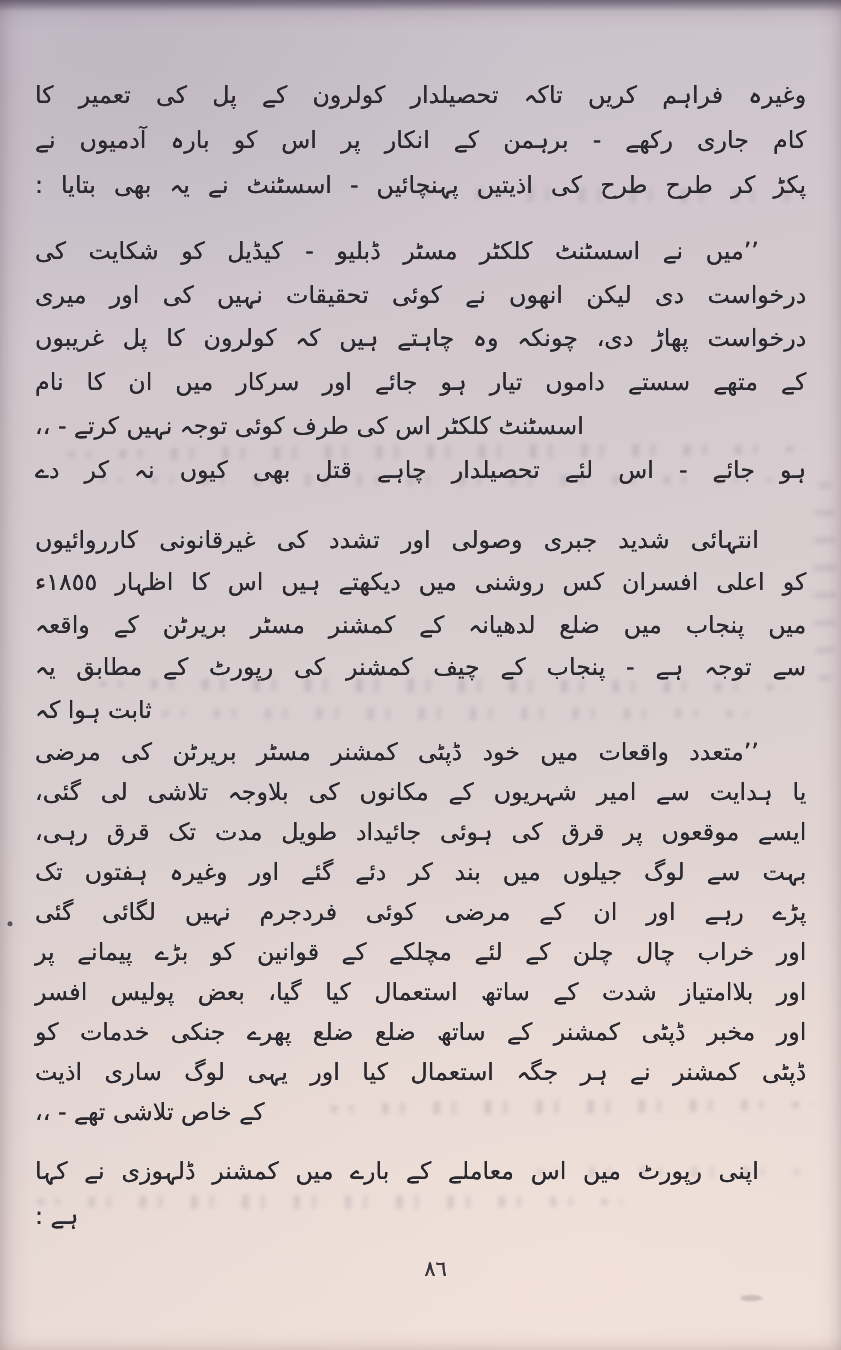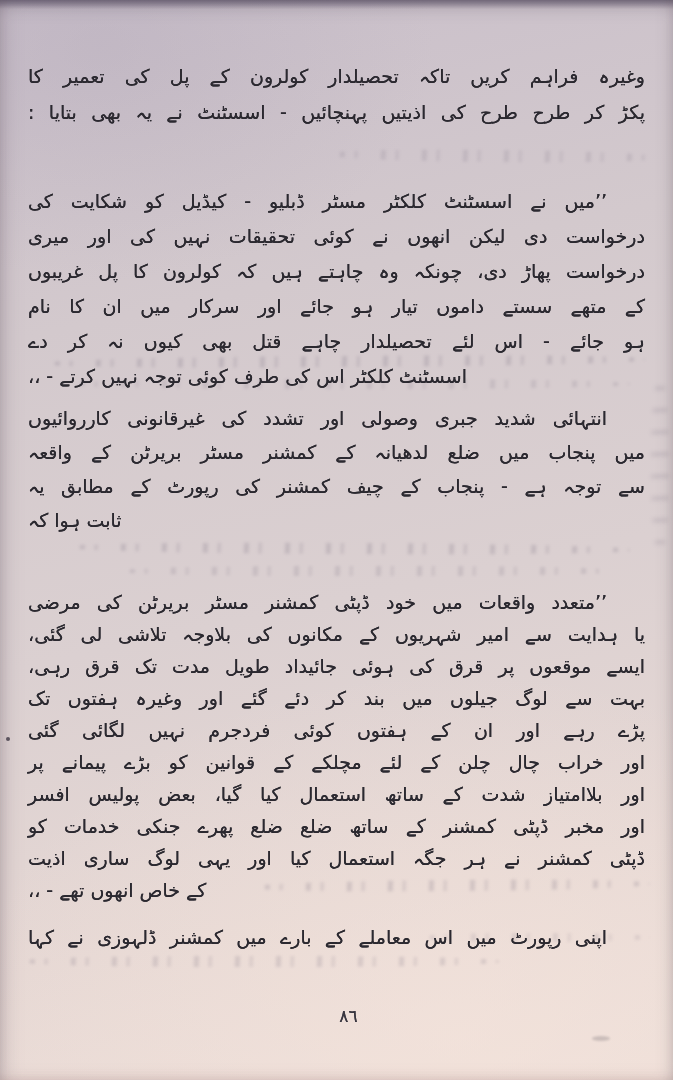--- a/index.html
+++ b/index.html
@@ -41,21 +41,21 @@
   .line{
     text-align:justify;
     text-align-last:justify;
     white-space:normal;
     overflow:visible;
   }
   .line.indent{padding-right:38px;}
   .line.end{text-align-last:left;}
   #p1{top:58px}  #p1 .line{line-height:36px;height:36px}
   #p2{top:184px} #p2 .line{line-height:35px;height:35px}
-  #p3{top:401px} #p3 .line{line-height:34px;height:34px}
+  #p3{top:415px} #p3 .line{line-height:34px;height:34px}
   #p4{top:586px} #p4 .line{line-height:32px;height:32px}
   #p5{top:919px} #p5 .line{line-height:36px;height:36px}
   .page-number{
     position:absolute;top:1006px;left:0;right:0;
     text-align:center;direction:rtl;
     font-size:17px;letter-spacing:7px;color:#3a3740;
     text-shadow:0 0 .5px currentColor;
     margin-left:24px;
   }
   
@@ -105,53 +105,56 @@
   <div class="bleed b7"></div>
   <div class="bleed b8"></div>
   <div class="bleed b9"></div>
   <div class="speck s1"></div>
   <div class="speck s2"></div>
 
   <main class="text-block">
 
     <section class="para" id="p1">
       <div class="line">وغیرہ فراہم کریں تاکہ تحصیلدار کولرون کے پل کی تعمیر کا</div>
+      <div class="line">کام جاری رکھے - برہمن کے انکار پر اس کو بارہ آدمیوں نے</div>
       <div class="line">پکڑ کر طرح طرح کی اذیتیں پہنچائیں - اسسٹنٹ نے یہ بھی بتایا :</div>
     </section>
 
     <section class="para" id="p2">
       <div class="line indent">’’میں نے اسسٹنٹ کلکٹر مسٹر ڈبلیو - کیڈیل کو شکایت کی</div>
       <div class="line">درخواست دی لیکن انھوں نے کوئی تحقیقات نہیں کی اور میری</div>
       <div class="line">درخواست پھاڑ دی، چونکہ وہ چاہتے ہیں کہ کولرون کا پل غریبوں</div>
       <div class="line">کے متھے سستے داموں تیار ہو جائے اور سرکار میں ان کا نام</div>
+      <div class="line end">اسسٹنٹ کلکٹر اس کی طرف کوئی توجہ نہیں کرتے - ،،</div>
       <div class="line">ہو جائے - اس لئے تحصیلدار چاہے قتل بھی کیوں نہ کر دے</div>
-      <div class="line end">اسسٹنٹ کلکٹر اس کی طرف کوئی توجہ نہیں کرتے - ،،</div>
     </section>
 
     <section class="para" id="p3">
       <div class="line indent">انتہائی شدید جبری وصولی اور تشدد کی غیرقانونی کارروائیوں</div>
+      <div class="line">کو اعلی افسران کس روشنی میں دیکھتے ہیں اس کا اظہار ١٨٥٥ء</div>
       <div class="line">میں پنجاب میں ضلع لدھیانہ کے کمشنر مسٹر بریرٹن کے واقعہ</div>
       <div class="line">سے توجہ ہے - پنجاب کے چیف کمشنر کی رپورٹ کے مطابق یہ</div>
       <div class="line end">ثابت ہوا کہ</div>
     </section>
 
     <section class="para" id="p4">
       <div class="line indent">’’متعدد واقعات میں خود ڈپٹی کمشنر مسٹر بریرٹن کی مرضی</div>
       <div class="line">یا ہدایت سے امیر شہریوں کے مکانوں کی بلاوجہ تلاشی لی گئی،</div>
       <div class="line">ایسے موقعوں پر قرق کی ہوئی جائیداد طویل مدت تک قرق رہی،</div>
       <div class="line">بہت سے لوگ جیلوں میں بند کر دئے گئے اور وغیرہ ہفتوں تک</div>
-      <div class="line">پڑے رہے اور ان کے ہفتوں کوئی فردجرم نہیں لگائی گئی</div>
+      <div class="line">پڑے رہے اور ان کے مرضی کوئی فردجرم نہیں لگائی گئی</div>
       <div class="line">اور خراب چال چلن کے لئے مچلکے کے قوانین کو بڑے پیمانے پر</div>
       <div class="line">اور بلاامتیاز شدت کے ساتھ استعمال کیا گیا، بعض پولیس افسر</div>
       <div class="line">اور مخبر ڈپٹی کمشنر کے ساتھ ضلع ضلع پھرے جنکی خدمات کو</div>
       <div class="line">ڈپٹی کمشنر نے ہر جگہ استعمال کیا اور یہی لوگ ساری اذیت</div>
-      <div class="line end">کے خاص انھوں تھے - ،،</div>
+      <div class="line end">کے خاص تلاشی تھے - ،،</div>
     </section>
 
     <section class="para" id="p5">
       <div class="line indent">اپنی رپورٹ میں اس معاملے کے بارے میں کمشنر ڈلہوزی نے کہا</div>
+      <div class="line end">ہے :</div>
     </section>
 
   </main>
 
   <div class="page-number">٨٦</div>
 
 </div>
 
 </body></html>

